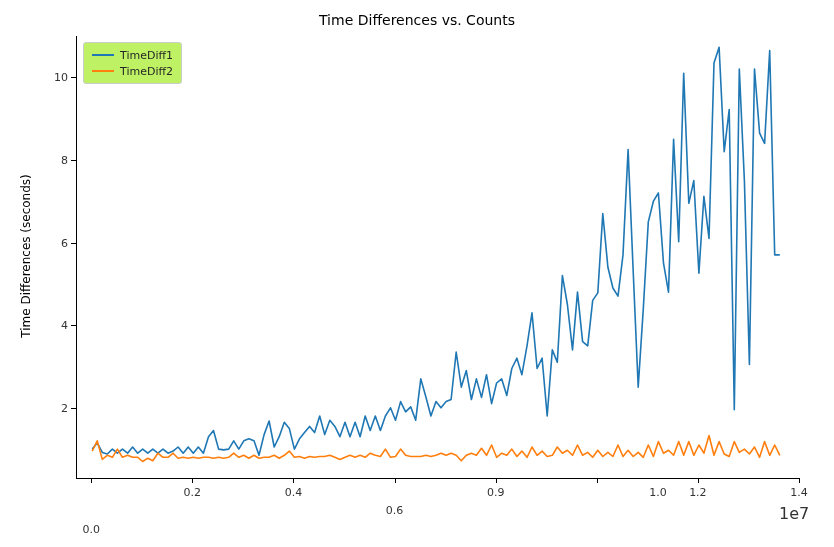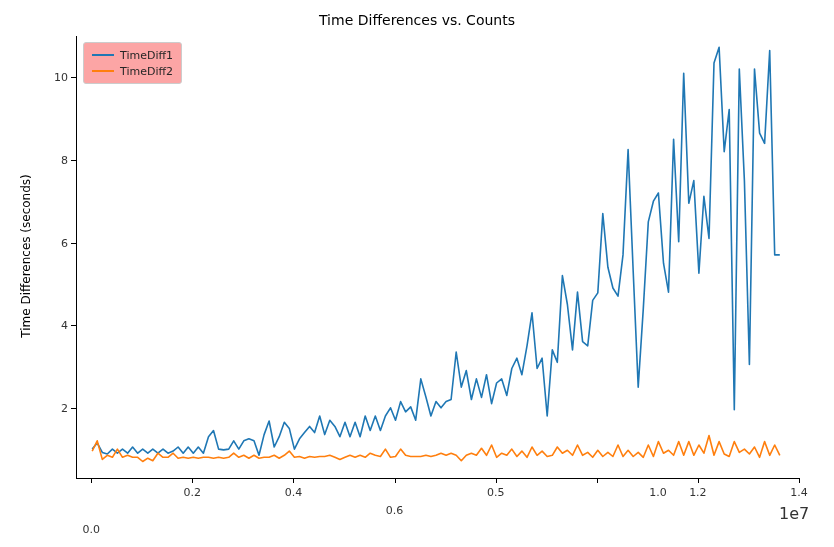--- a/index.html
+++ b/index.html
@@ -46,21 +46,21 @@
   }
   .tick-x { transform: translateX(-50%); }
   .tick-y { transform: translateY(-50%); text-align: right; }
   .offset-text {
     position: absolute;
     font-size: 16px;
     color: #333;
   }
   .legend {
     position: absolute;
-    background: #fca5a5;
+    background: #bef264;
     border: 1px solid #ccc;
     border-radius: 3px;
     padding: 4px 8px;
     font-size: 11px;
   }
   .legend-row {
     display: flex;
     align-items: center;
     gap: 6px;
     height: 16px;
@@ -108,21 +108,21 @@
   <div id="xoffset" class="offset-text" style="left: 779px; top: 504px;">1e7</div>
 <div class="tick-mark" style="left: 91.1678px; top: 478px; width: 1px; height: 5px;"></div>
     <div class="tick-label tick-x" style="left: 91.1678px; top: 496px; margin-top: 27px;">0.0</div>
     <div class="tick-mark" style="left: 192.287px; top: 478px; width: 1px; height: 5px;"></div>
     <div class="tick-label tick-x" style="left: 192.287px; top: 486px;">0.2</div>
     <div class="tick-mark" style="left: 293.406px; top: 478px; width: 1px; height: 5px;"></div>
     <div class="tick-label tick-x" style="left: 293.406px; top: 486px;">0.4</div>
     <div class="tick-mark" style="left: 394.524px; top: 478px; width: 1px; height: 5px;"></div>
     <div class="tick-label tick-x" style="left: 394.524px; top: 504px;">0.6</div>
     <div class="tick-mark" style="left: 495.643px; top: 478px; width: 1px; height: 5px;"></div>
-    <div class="tick-label tick-x" style="left: 495.643px; top: 486px;">0.5</div>
+    <div class="tick-label tick-x" style="left: 495.643px; top: 486px;">0.9</div>
     <div class="tick-mark" style="left: 596.762px; top: 478px; width: 1px; height: 5px;"></div>
     <div class="tick-label tick-x" style="left: 620px; top: 486px; margin-left: 38px;">1.0</div>
     <div class="tick-mark" style="left: 697.881px; top: 478px; width: 1px; height: 5px;"></div>
     <div class="tick-label tick-x" style="left: 697.881px; top: 486px;">1.2</div>
     <div class="tick-mark" style="left: 799px; top: 478px; width: 1px; height: 5px;"></div>
     <div class="tick-label tick-x" style="left: 799px; top: 486px;">1.4</div>
     <div class="tick-mark" style="left: 71px; top: 407.776px; width: 5px; height: 1px;"></div>
     <div class="tick-label tick-y" style="left: 50px; top: 407.776px; width: 18px;">2</div>
     <div class="tick-mark" style="left: 71px; top: 325.159px; width: 5px; height: 1px;"></div>
     <div class="tick-label tick-y" style="left: 50px; top: 325.159px; width: 18px;">4</div>

